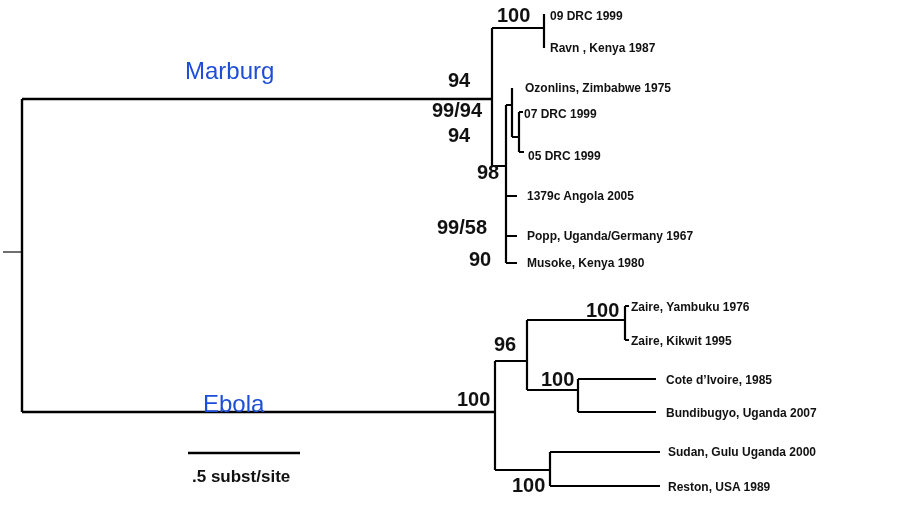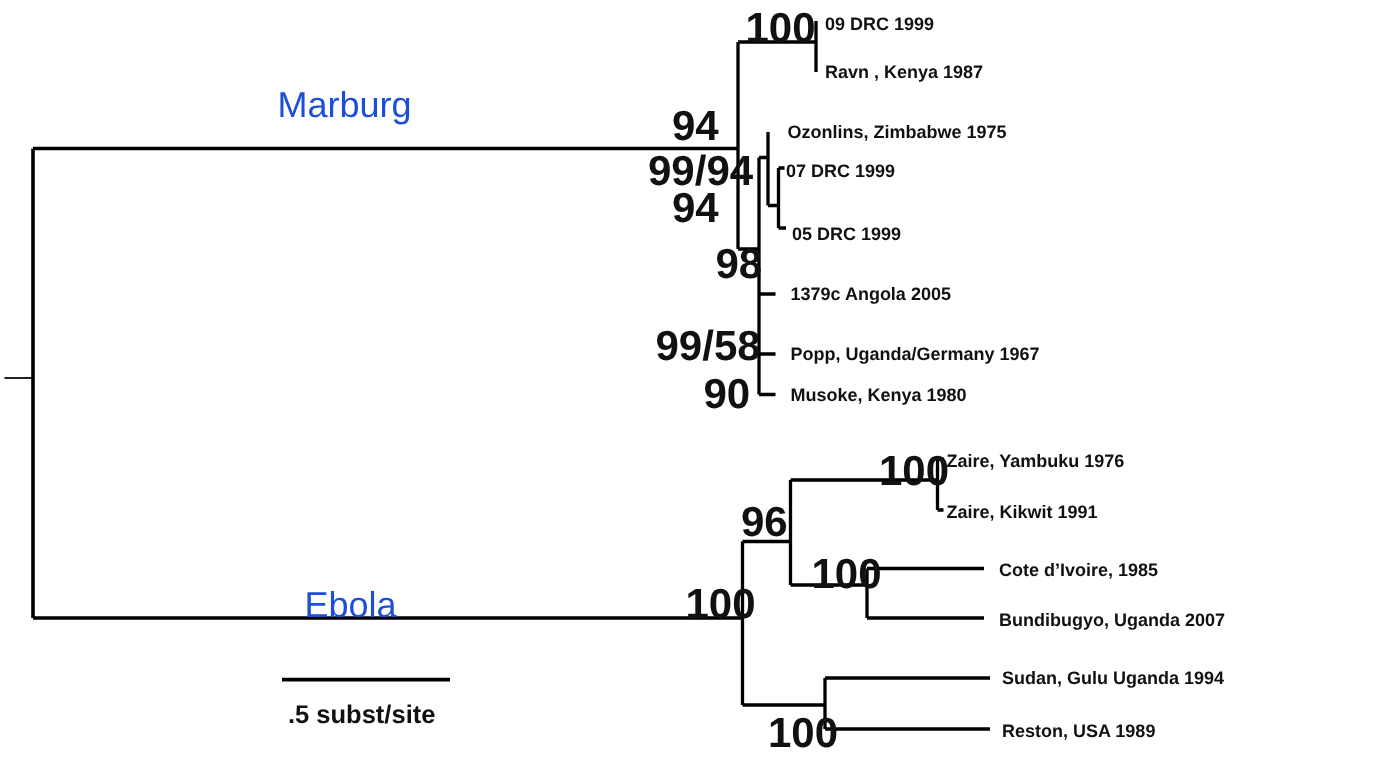--- a/index.html
+++ b/index.html
@@ -7,21 +7,21 @@
     position:relative; width:915px; height:512px; background:#ffffff;
     font-family:"Liberation Sans", sans-serif; overflow:hidden;
   }
   .stage svg { position:absolute; left:0; top:0; }
   .taxon {
     position:absolute; transform:translateY(-50%);
     font-weight:bold; font-size:12px; line-height:1; color:#111;
     white-space:nowrap;
   }
   .bootstrap {
-    position:absolute; font-weight:bold; font-size:28px; line-height:1;
+    position:absolute; font-weight:bold; font-size:20px; line-height:1;
     color:#111; white-space:nowrap;
   }
   .clade-label {
     position:absolute; font-size:24px; font-weight:400; line-height:1;
     color:#1d4ed8; white-space:nowrap;
   }
   .scale-label {
     position:absolute; font-weight:bold; font-size:17px; line-height:1;
     color:#111; white-space:nowrap;
   }
@@ -57,24 +57,24 @@
   <div class="taxon" style="left:550px; top:16px">09 DRC 1999</div>
   <div class="taxon" style="left:550px; top:48px">Ravn , Kenya 1987</div>
   <div class="taxon" style="left:525px; top:88px">Ozonlins, Zimbabwe 1975</div>
   <div class="taxon" style="left:524px; top:114px">07 DRC 1999</div>
   <div class="taxon" style="left:528px; top:156px">05 DRC 1999</div>
   <div class="taxon" style="left:527px; top:196px">1379c Angola 2005</div>
   <div class="taxon" style="left:527px; top:236px">Popp, Uganda/Germany 1967</div>
   <div class="taxon" style="left:527px; top:263px">Musoke, Kenya 1980</div>
 
   <div class="taxon" style="left:631px; top:307px">Zaire, Yambuku 1976</div>
-  <div class="taxon" style="left:631px; top:341px">Zaire, Kikwit 1991</div>
+  <div class="taxon" style="left:631px; top:341px">Zaire, Kikwit 1995</div>
   <div class="taxon" style="left:666px; top:380px">Cote d’Ivoire, 1985</div>
   <div class="taxon" style="left:666px; top:413px">Bundibugyo, Uganda 2007</div>
-  <div class="taxon" style="left:668px; top:452px">Sudan, Gulu Uganda 1994</div>
+  <div class="taxon" style="left:668px; top:452px">Sudan, Gulu Uganda 2000</div>
   <div class="taxon" style="left:668px; top:487px">Reston, USA 1989</div>
 
   <div class="bootstrap" style="left:497px; top:5px">100</div>
   <div class="bootstrap" style="left:448px; top:70px">94</div>
   <div class="bootstrap" style="left:432px; top:100px">99/94</div>
   <div class="bootstrap" style="left:448px; top:125px">94</div>
   <div class="bootstrap" style="left:477px; top:162px">98</div>
   <div class="bootstrap" style="left:437px; top:217px">99/58</div>
   <div class="bootstrap" style="left:469px; top:249px">90</div>
 

